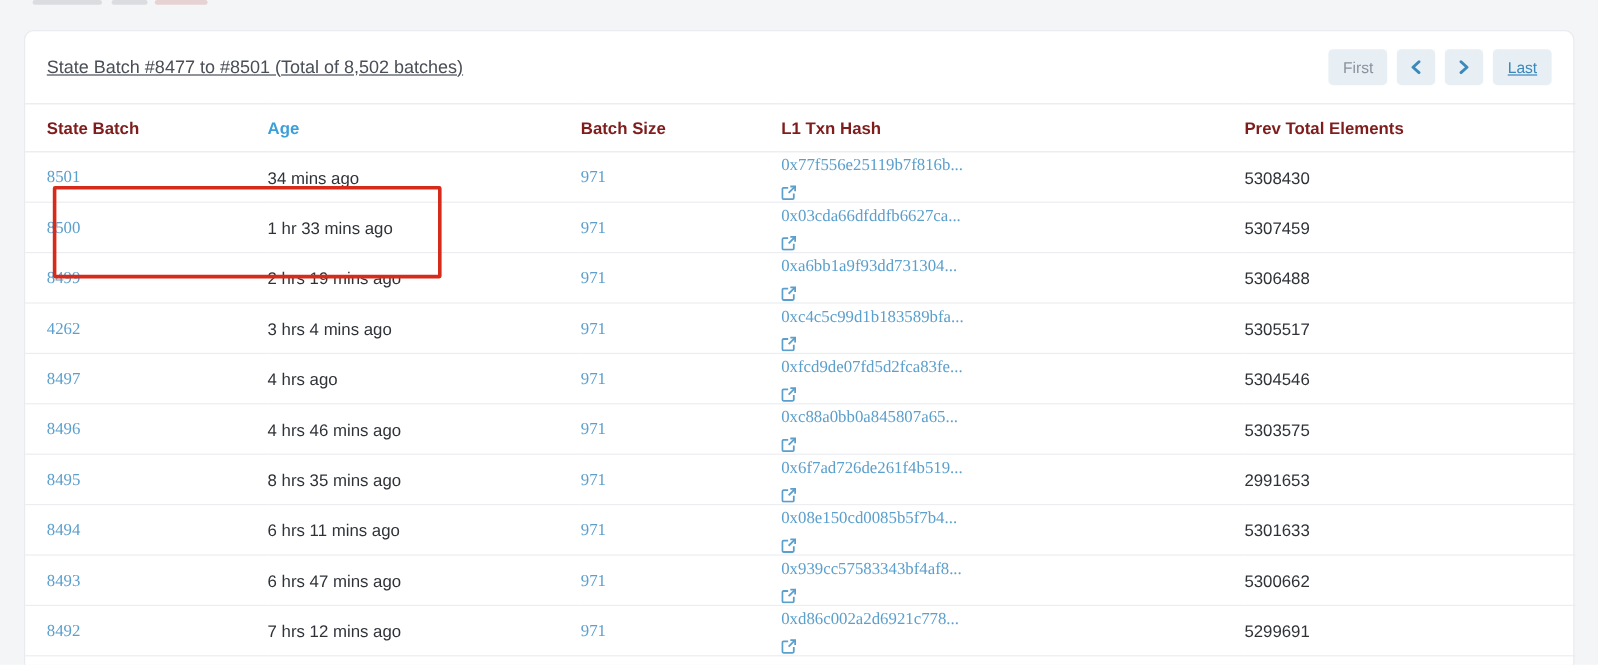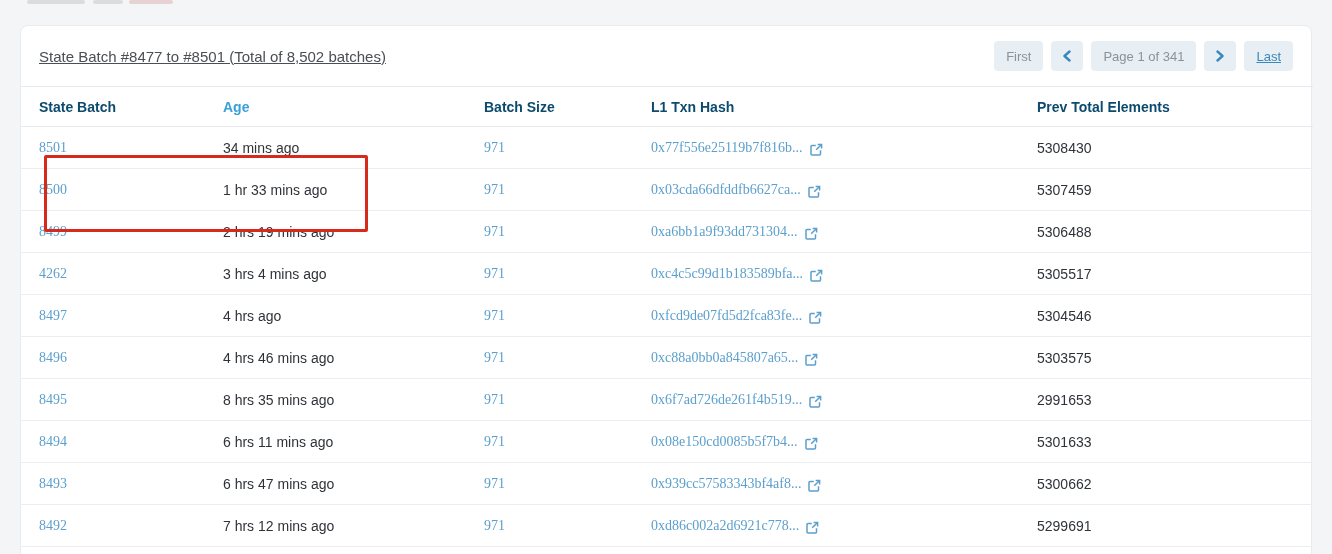--- a/index.html
+++ b/index.html
@@ -72,21 +72,21 @@
   col.c3 { width: 167px; }
   col.c4 { width: 386px; }
   col.c5 { width: 276px; }
 
   thead th {
     height: 40px;
     text-align: left;
     vertical-align: middle;
     font-size: 14px;
     font-weight: bold;
-    color: #0c4a6e;
+    color: #7f1d1d;
     border-top: 1px solid #e6e9ed;
     border-bottom: 1px solid #e6e9ed;
     padding: 0;
   }
   thead th.sorted { color: #3aa0da; cursor: pointer; }
   th:first-child, td:first-child { padding-left: 18px; }
   th:last-child,  td:last-child  { padding-right: 18px; }
 
   tbody td {
     height: 42px;
@@ -96,21 +96,21 @@
     border-bottom: 1px solid #ebedf0;
     padding: 0;
     white-space: nowrap;
   }
   a.lnk {
     color: #5b9fcc;
     text-decoration: none;
     cursor: pointer;
     font-family: Liberation Serif, serif;
   }
-  .hash-cell a.lnk { display: inline-flex; align-items: flex-end; gap: 7px; }
+  .hash-cell a.lnk { display: inline-flex; align-items: flex-start; gap: 7px; flex-direction: column; }
   .ext-icon svg { display: block; }
 
   .annotation-box {
     position: absolute;
     left: 23px; top: 129px;
     width: 324px; height: 77px;
     border: 3px solid #d62a1b;
     border-radius: 2px;
     pointer-events: none;
   }
@@ -131,21 +131,20 @@
 
     <div class="pagination">
       <button class="pg-btn gray">First</button>
       <button class="pg-btn icon-btn">
         <span class="pg-chevron">
           <svg width="10" height="12" viewBox="0 0 10 12">
               <polyline points="7.5,1.5 2.5,6 7.5,10.5" fill="none" stroke="#3a89ba" stroke-width="2.4" stroke-linecap="round" stroke-linejoin="round"></polyline>
             </svg>
         </span>
       </button>
-      <button class="pg-btn gray">Page 1 of 341</button>
       <button class="pg-btn icon-btn">
         <span class="pg-chevron">
           <svg width="10" height="12" viewBox="0 0 10 12">
               <polyline points="2.5,1.5 7.5,6 2.5,10.5" fill="none" stroke="#3a89ba" stroke-width="2.4" stroke-linecap="round" stroke-linejoin="round"></polyline>
             </svg>
         </span>
       </button>
       <button class="pg-btn blue">Last</button>
     </div>
   </div>

